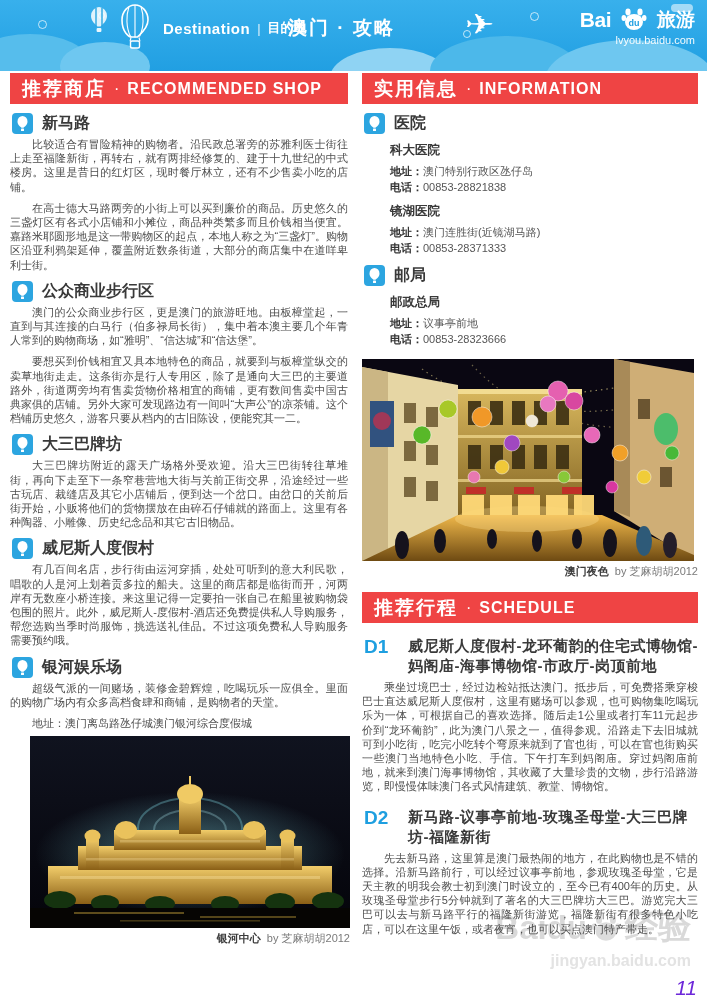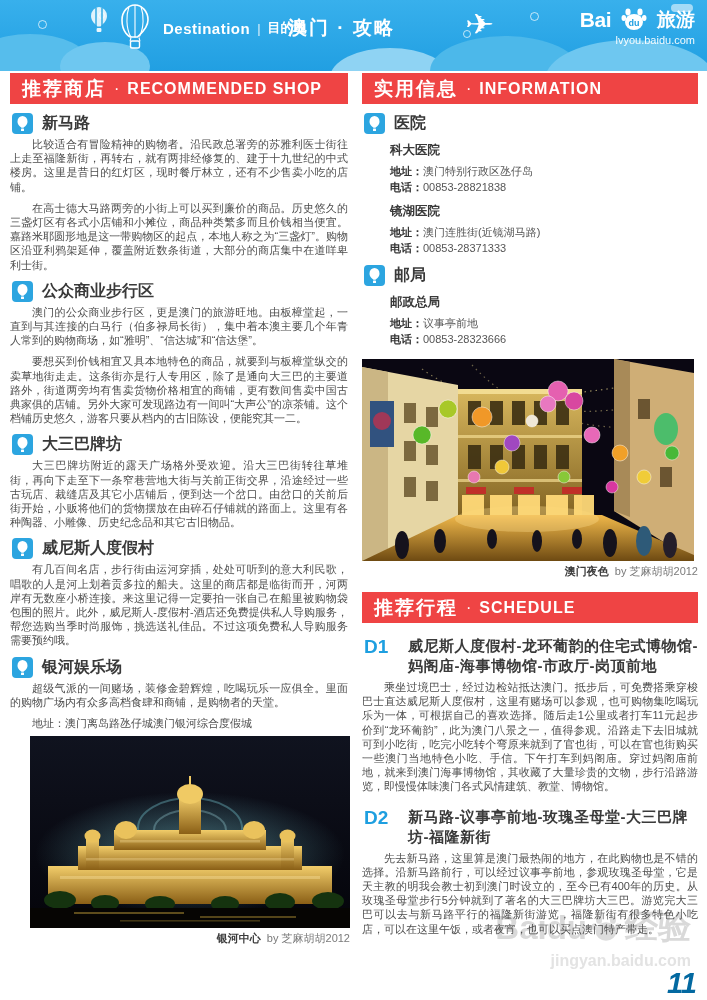--- a/index.html
+++ b/index.html
@@ -59,21 +59,21 @@
   .info-line b{color:#333;}
   
   .sched-bar{margin-top:13px;}
   .day-head{display:flex;margin:13px 0 4px;}
   .day-badge{width:44px;flex:0 0 auto;font-size:19px;font-weight:bold;color:#1e9fe0;padding-left:2px;}
   .day-title{flex:1;font-size:15px;font-weight:bold;color:#3a3a3a;line-height:20px;letter-spacing:.5px;}
   
   .wm{position:absolute;right:16px;bottom:30px;z-index:0;text-align:right;pointer-events:none;margin-top:20px;}
   .wm-row{display:flex;align-items:center;justify-content:flex-end;gap:4px;color:#d9d9d9;font-weight:bold;font-size:33px;}
   .wm-url{color:#e3e3e3;font-size:16px;font-weight:bold;margin-top:2px;}
-  .pagenum{position:absolute;right:10px;bottom:0px;z-index:2;font-size:29px;font-style:italic;color:#0369a1;font-weight:bold;}
+  .pagenum{position:absolute;right:10px;bottom:0px;z-index:2;font-size:21px;font-style:italic;color:#6d28d9;}
 </style>
 </head>
 <body>
 
 <div class="page">
 
   <div class="hdr">
     <div class="cloud c1"></div>
     <div class="cloud c2"></div>
     <div class="cloud c5"></div>

